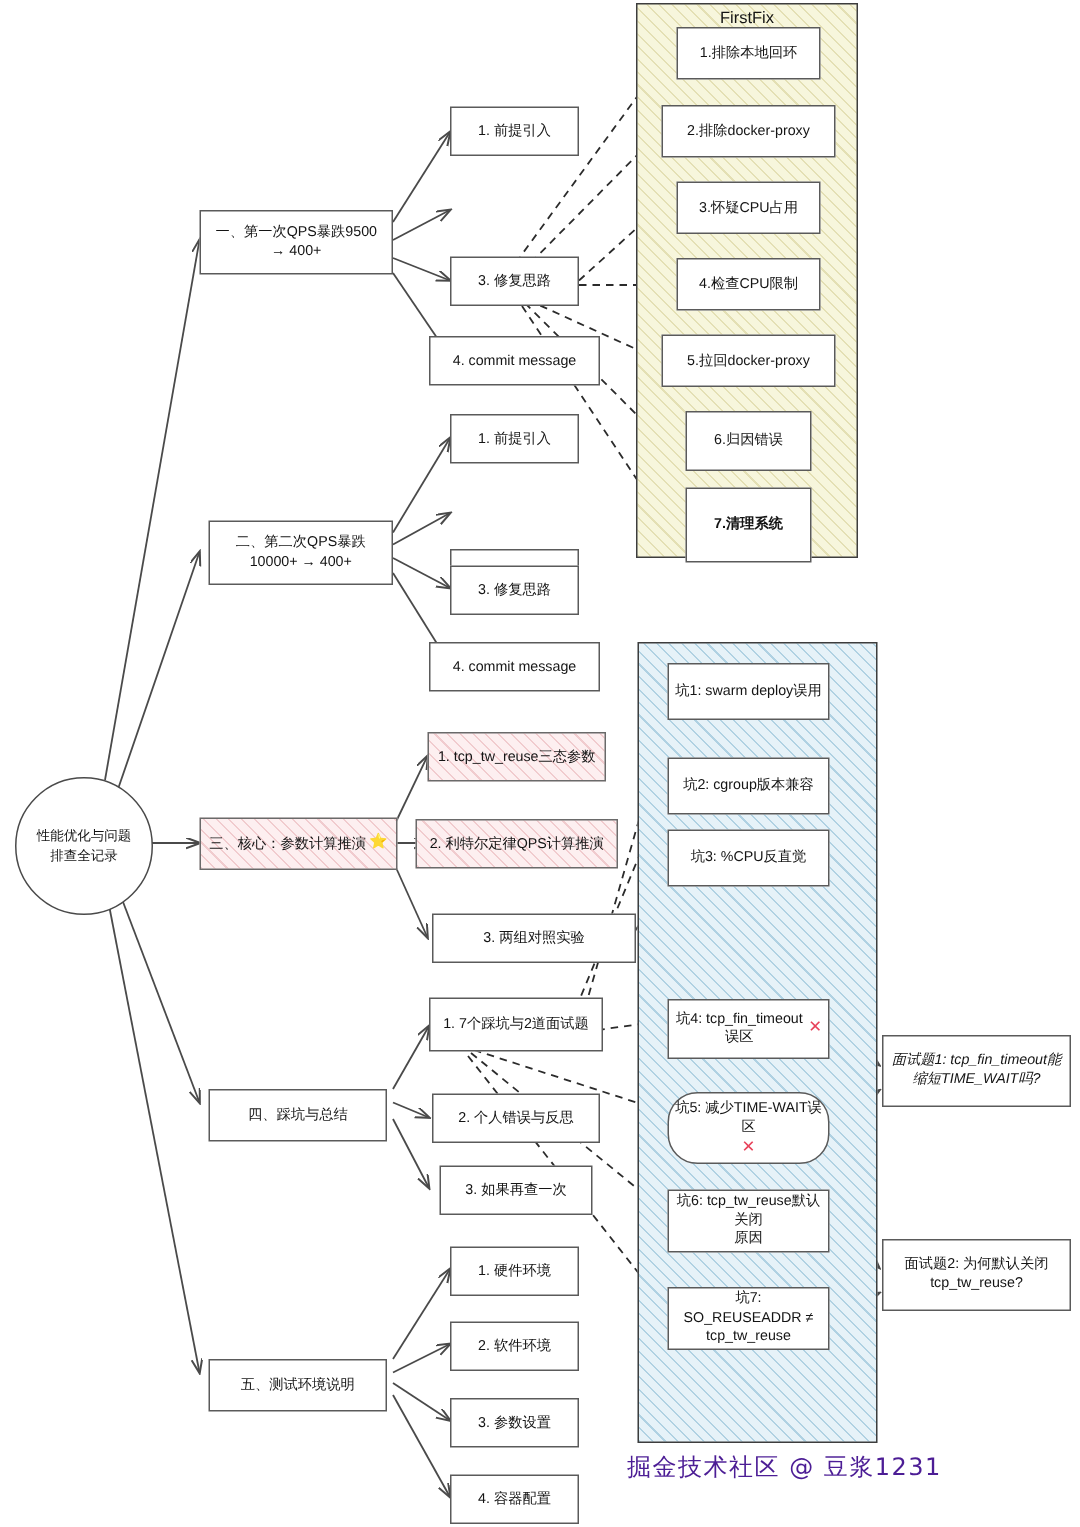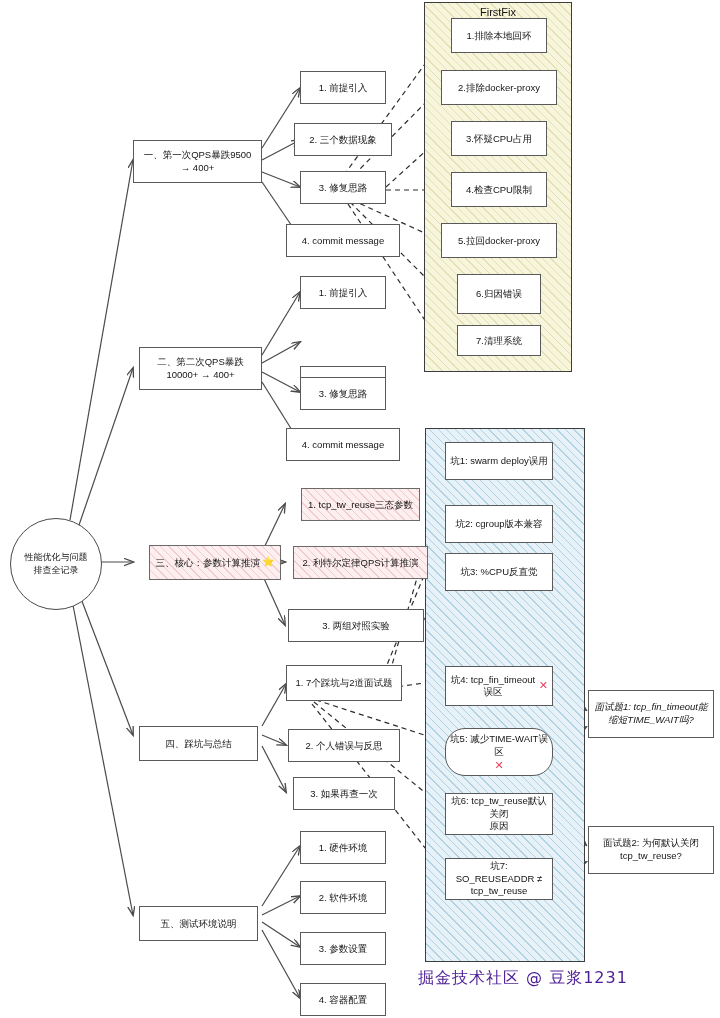--- a/index.html
+++ b/index.html
@@ -49,21 +49,20 @@
     position:absolute;left:0;right:0;top:3px;text-align:center;
     font-size:11px;color:#141414;
   }
 
   
   .node.pink{
     background-color:#fdeff0;
     background-image:repeating-linear-gradient(45deg,
       rgba(226,160,165,.45) 0 1px, rgba(0,0,0,0) 1px 6px);
     border-color:#6a6a6a;
-    margin-left:16px;
   }
 
   .star{color:#f5b324;font-size:10px;margin-left:2px;}
   .xmark{color:#e8425a;font-weight:bold;font-size:11px;margin-left:3px;}
   .xmark-block{display:block;color:#e8425a;font-weight:bold;font-size:11px;line-height:1.1;}
 
   
   .watermark{
     position:absolute;left:418px;top:968px;width:300px;
     font-size:16px;color:#4c1d95;letter-spacing:1px;
@@ -143,21 +142,21 @@
 
   <div class="panel panel-yellow" style="left:424px;top:2px;width:148px;height:370px;">
     <div class="panel-title">FirstFix</div>
   </div>
   <div class="node" style="left:451px;top:18px;width:96px;height:35px;">1.排除本地回环</div>
   <div class="node" style="left:441px;top:70px;width:116px;height:35px;">2.排除docker-proxy</div>
   <div class="node" style="left:451px;top:121px;width:96px;height:35px;">3.怀疑CPU占用</div>
   <div class="node" style="left:451px;top:172px;width:96px;height:35px;">4.检查CPU限制</div>
   <div class="node" style="left:441px;top:223px;width:116px;height:35px;">5.拉回docker-proxy</div>
   <div class="node" style="left:457px;top:274px;width:84px;height:40px;">6.归因错误</div>
-  <div class="node" style="left:457px;top:325px;width:84px;height:31px;">7.清理系统</div>
+  <div class="node" style="left:457px;top:325px;width:84px;height:50px;font-weight:bold;">7.清理系统</div>
 
   <div class="panel panel-blue" style="left:425px;top:428px;width:160px;height:534px;"></div>
   <div class="node" style="left:445px;top:442px;width:108px;height:38px;">坑1: swarm deploy误用</div>
   <div class="node" style="left:445px;top:505px;width:108px;height:38px;">坑2: cgroup版本兼容</div>
   <div class="node" style="left:445px;top:553px;width:108px;height:38px;">坑3: %CPU反直觉</div>
 
   <div class="node" style="left:445px;top:666px;width:108px;height:40px;">
     <span>坑4: tcp_fin_timeout误区</span>
       <span class="xmark">✕</span>
   </div>
@@ -178,21 +177,20 @@
 缩短TIME_WAIT吗?</div>
   <div class="node two-line" style="left:588px;top:826px;width:126px;height:48px;white-space:pre-line;">面试题2: 为何默认关闭
 tcp_tw_reuse?</div>
 
   <div class="root" style="left:10px;top:518px;width:92px;height:92px;white-space:pre-line;">性能优化与问题
 排查全记录</div>
 
   <div class="node two-line" style="left:133px;top:140px;width:129px;height:43px;white-space:pre-line;">一、第一次QPS暴跌9500
 → 400+</div>
   <div class="node" style="left:300px;top:71px;width:86px;height:33px;">1. 前提引入</div>
-  <div class="node" style="left:294px;top:123px;width:98px;height:33px;">2. 三个数据现象</div>
   <div class="node" style="left:300px;top:171px;width:86px;height:33px;">3. 修复思路</div>
   <div class="node" style="left:286px;top:224px;width:114px;height:33px;">4. commit message</div>
 
   <div class="node two-line" style="left:139px;top:347px;width:123px;height:43px;white-space:pre-line;">二、第二次QPS暴跌
 10000+ → 400+</div>
   <div class="node" style="left:300px;top:276px;width:86px;height:33px;">1. 前提引入</div>
   <div class="node" style="left:300px;top:326px;width:86px;height:33px;margin-top:40px;">2. 数据现象</div>
   <div class="node" style="left:300px;top:377px;width:86px;height:33px;">3. 修复思路</div>
   <div class="node" style="left:286px;top:428px;width:114px;height:33px;">4. commit message</div>
 

